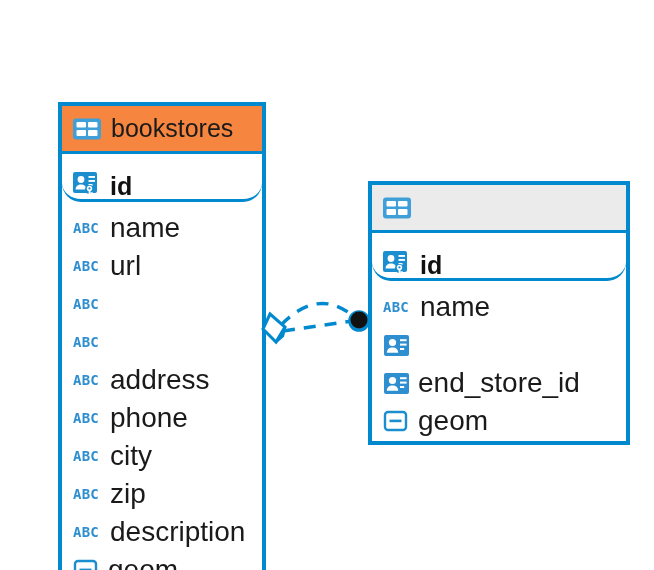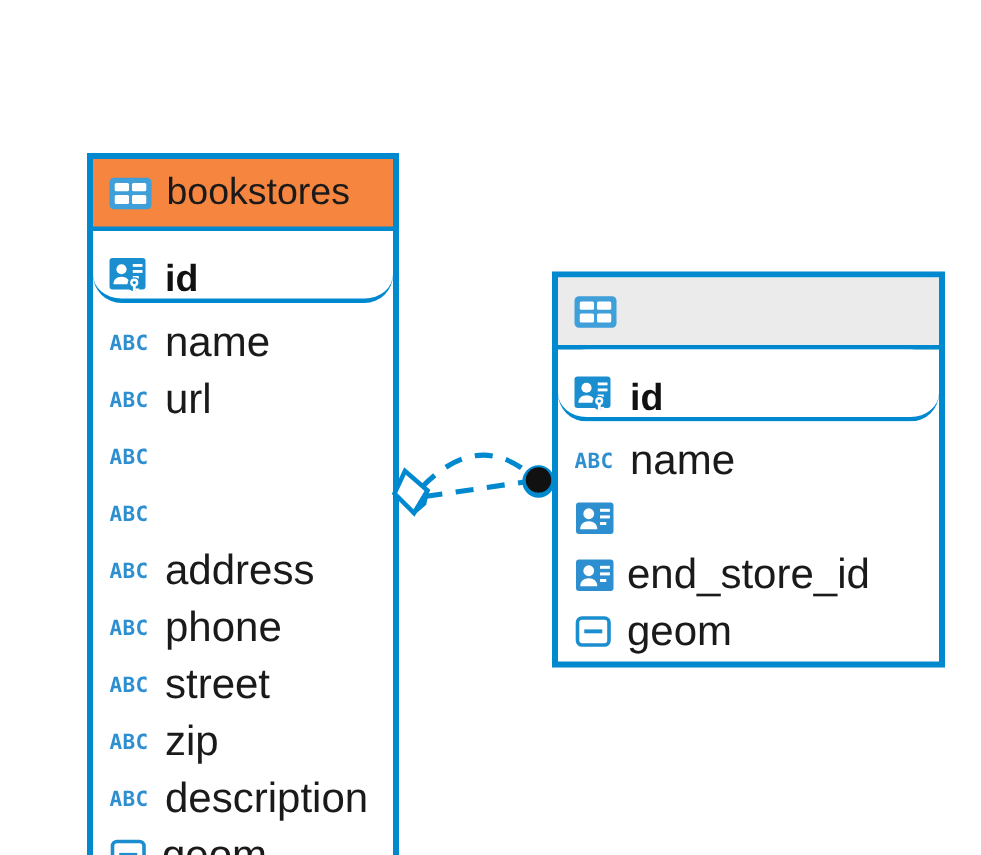--- a/index.html
+++ b/index.html
@@ -206,21 +206,21 @@
         </span>
         <span class="field-label">phone</span>
       </div>
 
       <div class="field-row">
         <span class="icon icon-abc">
           <svg viewBox="0 0 29 18" width="29" height="18" aria-hidden="true">
             <text x="0" y="14" font-family="'DejaVu Sans Mono', monospace" font-size="14" font-weight="bold" fill="#2e8fd0" letter-spacing="0.2">ABC</text>
           </svg>
         </span>
-        <span class="field-label">street</span>
+        <span class="field-label">city</span>
       </div>
 
       <div class="field-row">
         <span class="icon icon-abc">
           <svg viewBox="0 0 29 18" width="29" height="18" aria-hidden="true">
             <text x="0" y="14" font-family="'DejaVu Sans Mono', monospace" font-size="14" font-weight="bold" fill="#2e8fd0" letter-spacing="0.2">ABC</text>
           </svg>
         </span>
         <span class="field-label">zip</span>
       </div>

